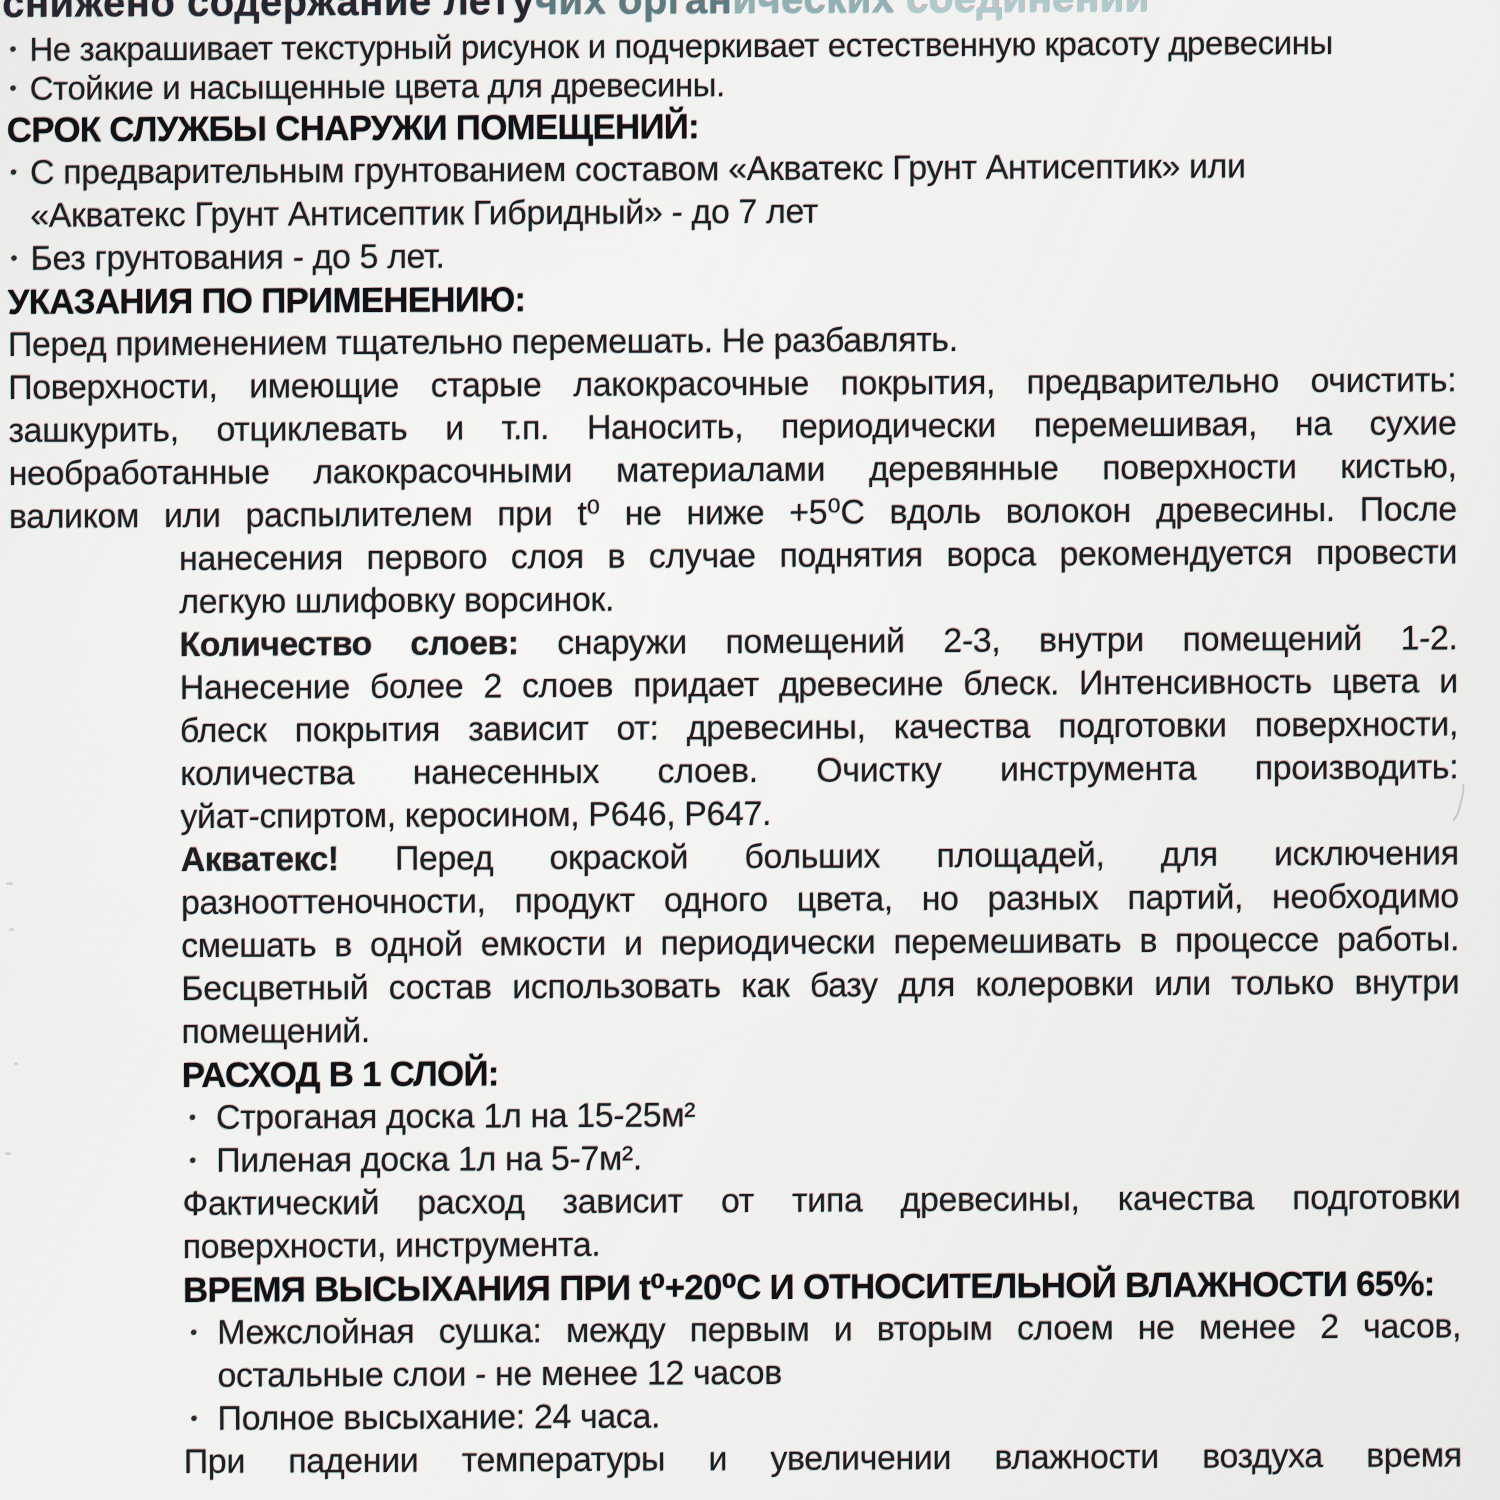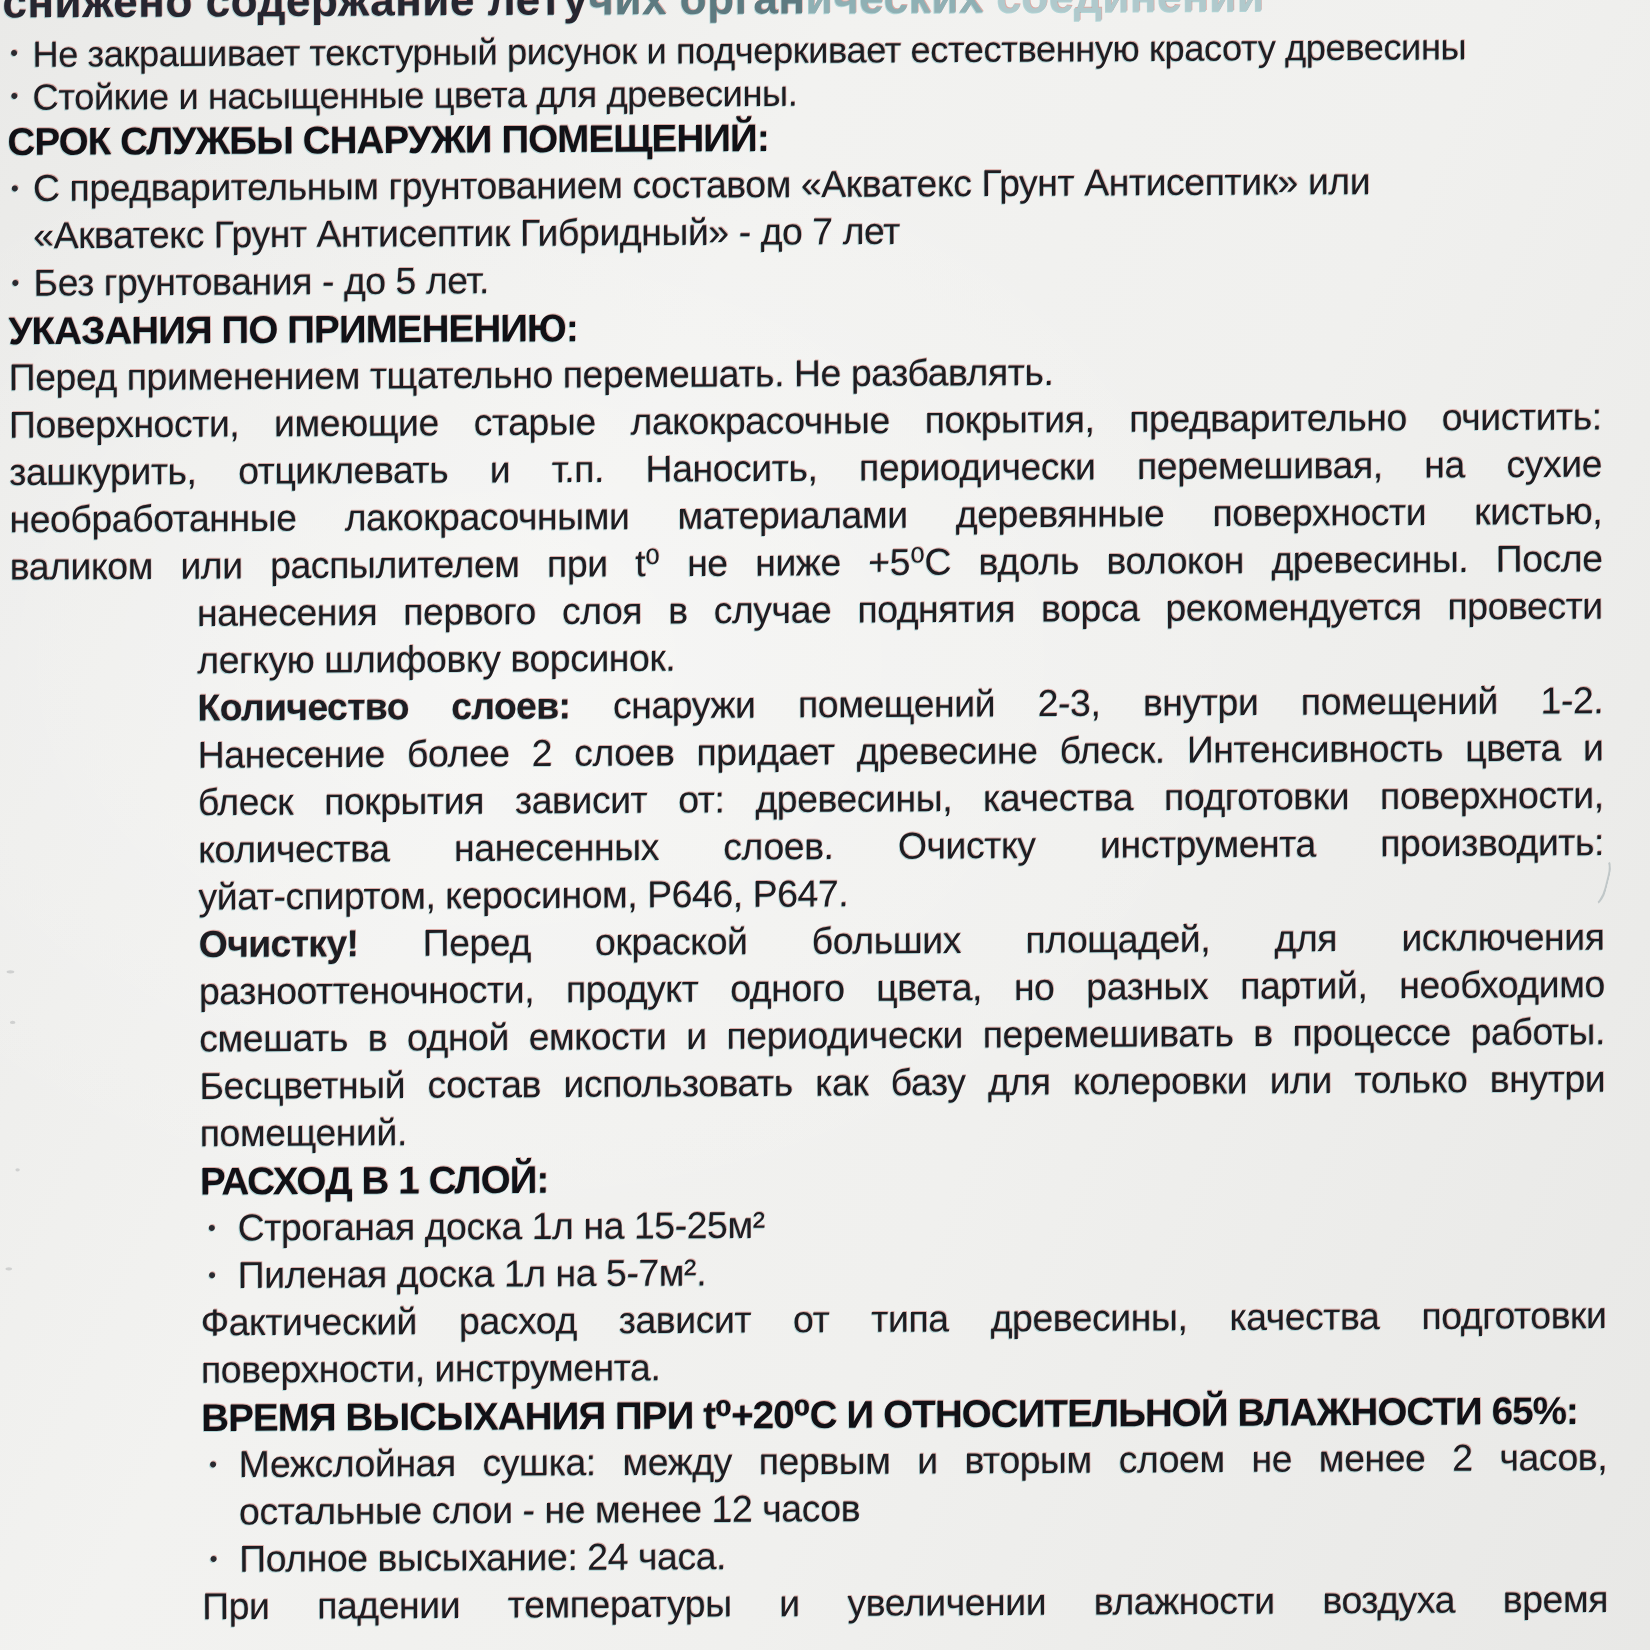--- a/index.html
+++ b/index.html
@@ -101,21 +101,21 @@
     <div class="ln js ind">
       <span class="lead">Количество слоев:</span>
       <span>снаружи помещений 2-3, внутри помещений 1-2.</span>
     </div>
     <div class="ln js ind">Нанесение более 2 слоев придает древесине блеск. Интенсивность цвета и</div>
     <div class="ln js ind">блеск покрытия зависит от: древесины, качества подготовки поверхности,</div>
     <div class="ln js ind">количества нанесенных слоев. Очистку инструмента производить:</div>
     <div class="ln ind">уйат-спиртом, керосином, Р646, Р647.</div>
 
     <div class="ln js ind">
-      <span class="lead">Очистку!</span>
+      <span class="lead">Акватекс!</span>
       <span>Перед окраской больших площадей, для исключения</span>
     </div>
     <div class="ln js ind">разнооттеночности, продукт одного цвета, но разных партий, необходимо</div>
     <div class="ln js ind">смешать в одной емкости и периодически перемешивать в процессе работы.</div>
     <div class="ln js ind">Бесцветный состав использовать как базу для колеровки или только внутри</div>
     <div class="ln ind">помещений.</div>
 
     <div class="ln hd ind">РАСХОД В 1 СЛОЙ:</div>
     <div class="ln ind bl2">
       <span class="mark">•</span>

